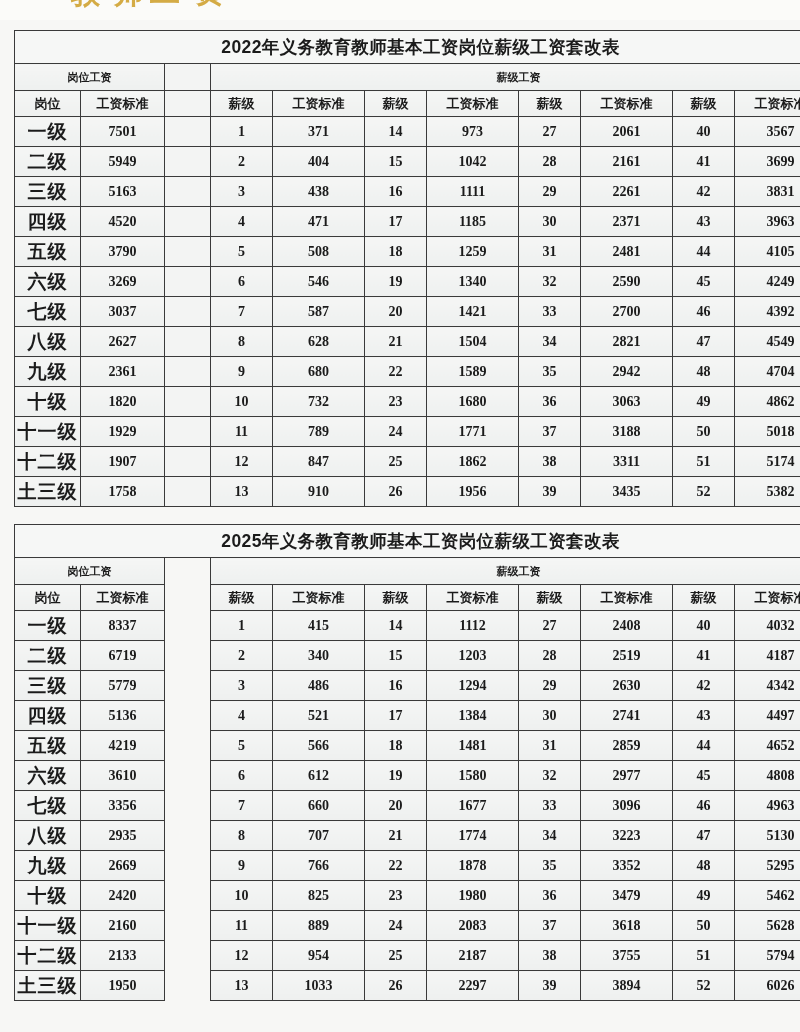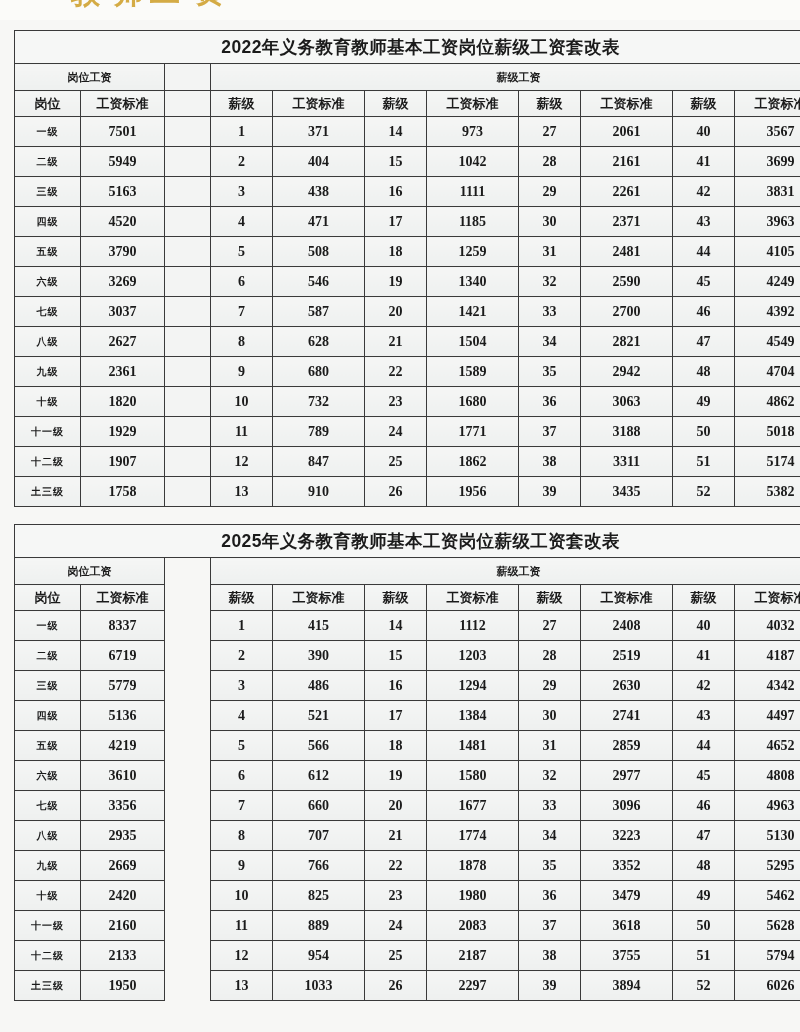--- a/index.html
+++ b/index.html
@@ -78,21 +78,21 @@
     height: 25px;
     font-size: 13px;
     font-family: Liberation Mono, monospace;
   }
   .data-cell {
     height: 29px;
     font-size: 14px;
     font-family: "Liberation Serif", serif;
   }
   .pos-label {
-    font-size: 10px;
+    font-size: 19px;
     font-family: "Liberation Sans", sans-serif;
     letter-spacing: 1px;
   }
   
   .gap-col { background: #f3f4f3 !important; }
   
   .gap-open {
     border: none !important;
     background: #f7f7f5 !important;
   }
@@ -370,21 +370,21 @@
           <td class="data-cell">27</td>
           <td class="data-cell">2408</td>
           <td class="data-cell">40</td>
           <td class="data-cell">4032</td>
         </tr>
         <tr>
           <td class="data-cell pos-label">二级</td>
           <td class="data-cell">6719</td>
           <td class="gap-open"></td>
           <td class="data-cell">2</td>
-          <td class="data-cell">390</td>
+          <td class="data-cell">340</td>
           <td class="data-cell">15</td>
           <td class="data-cell">1203</td>
           <td class="data-cell">28</td>
           <td class="data-cell">2519</td>
           <td class="data-cell">41</td>
           <td class="data-cell">4187</td>
         </tr>
         <tr>
           <td class="data-cell pos-label">三级</td>
           <td class="data-cell">5779</td>

